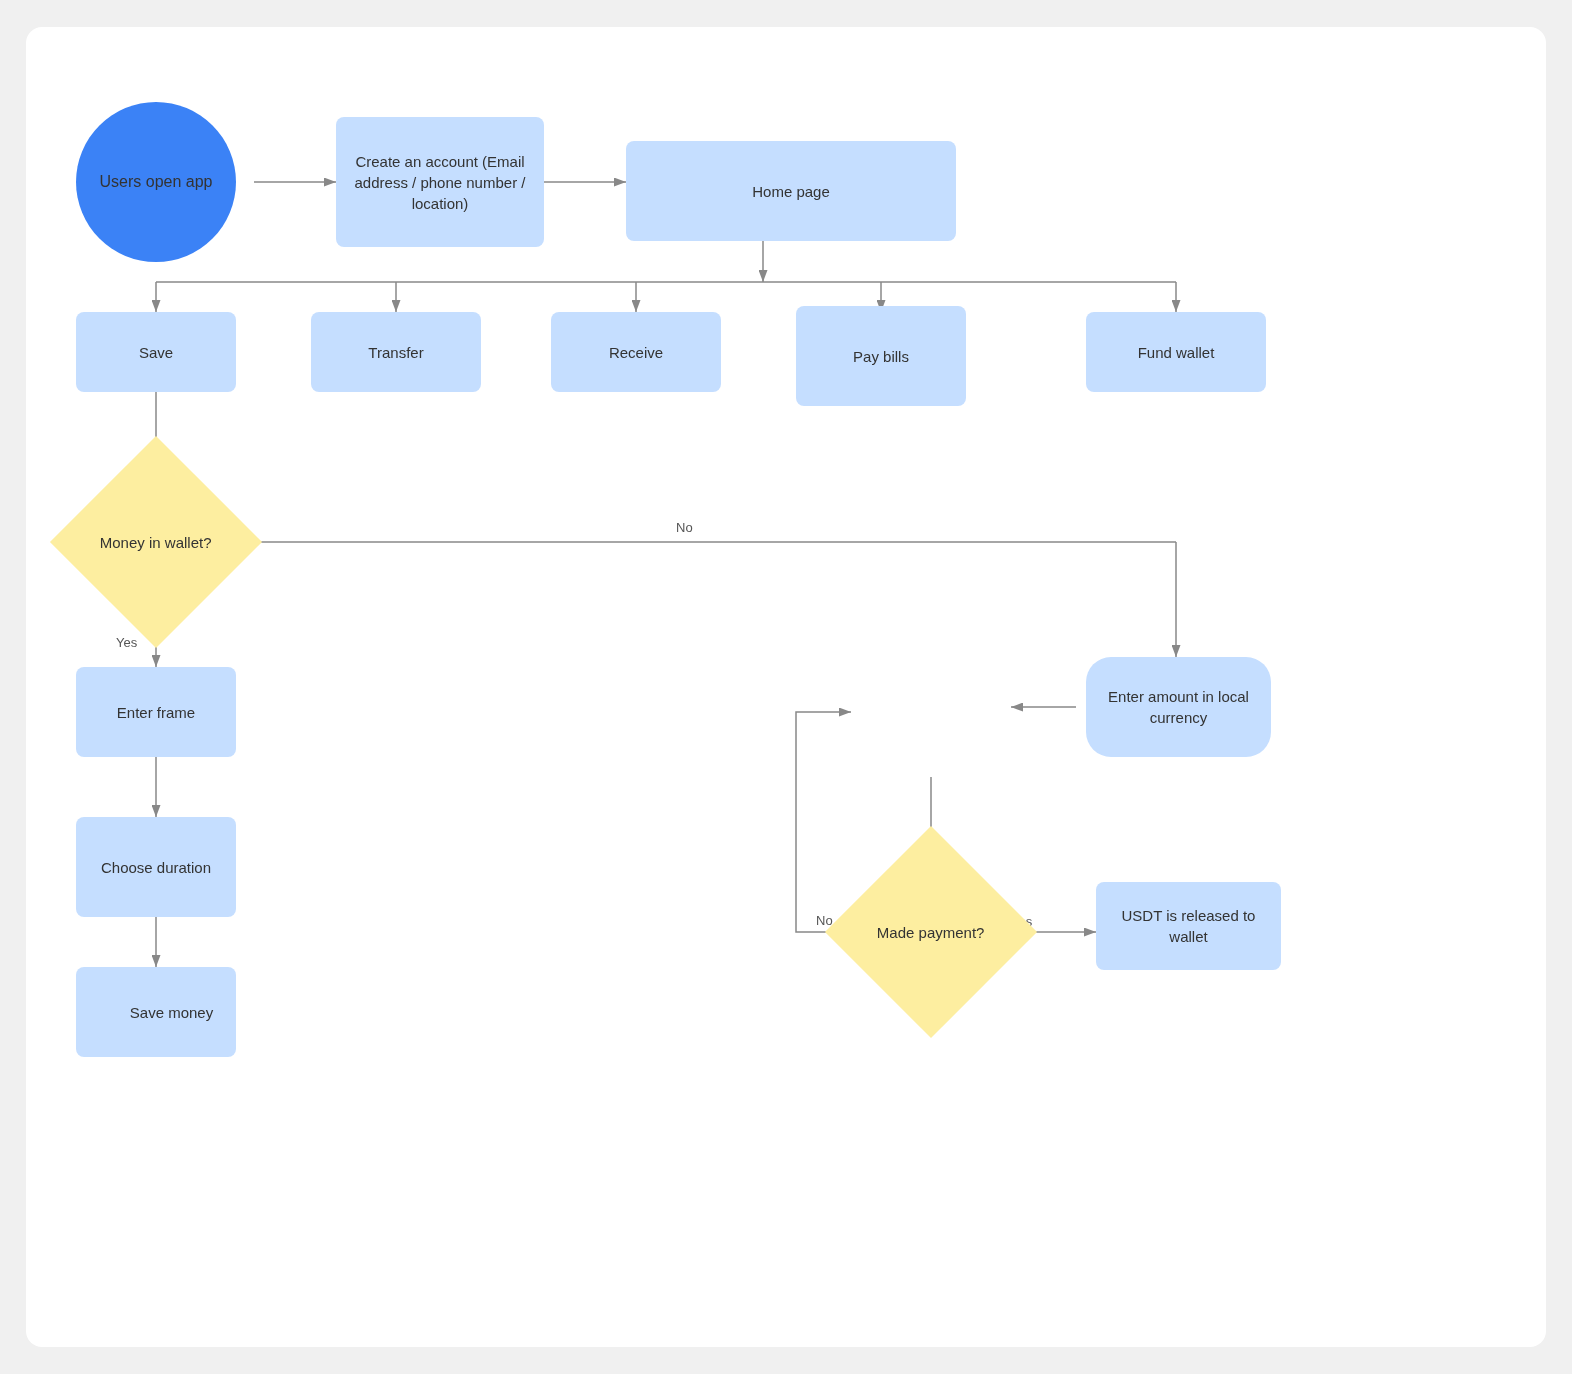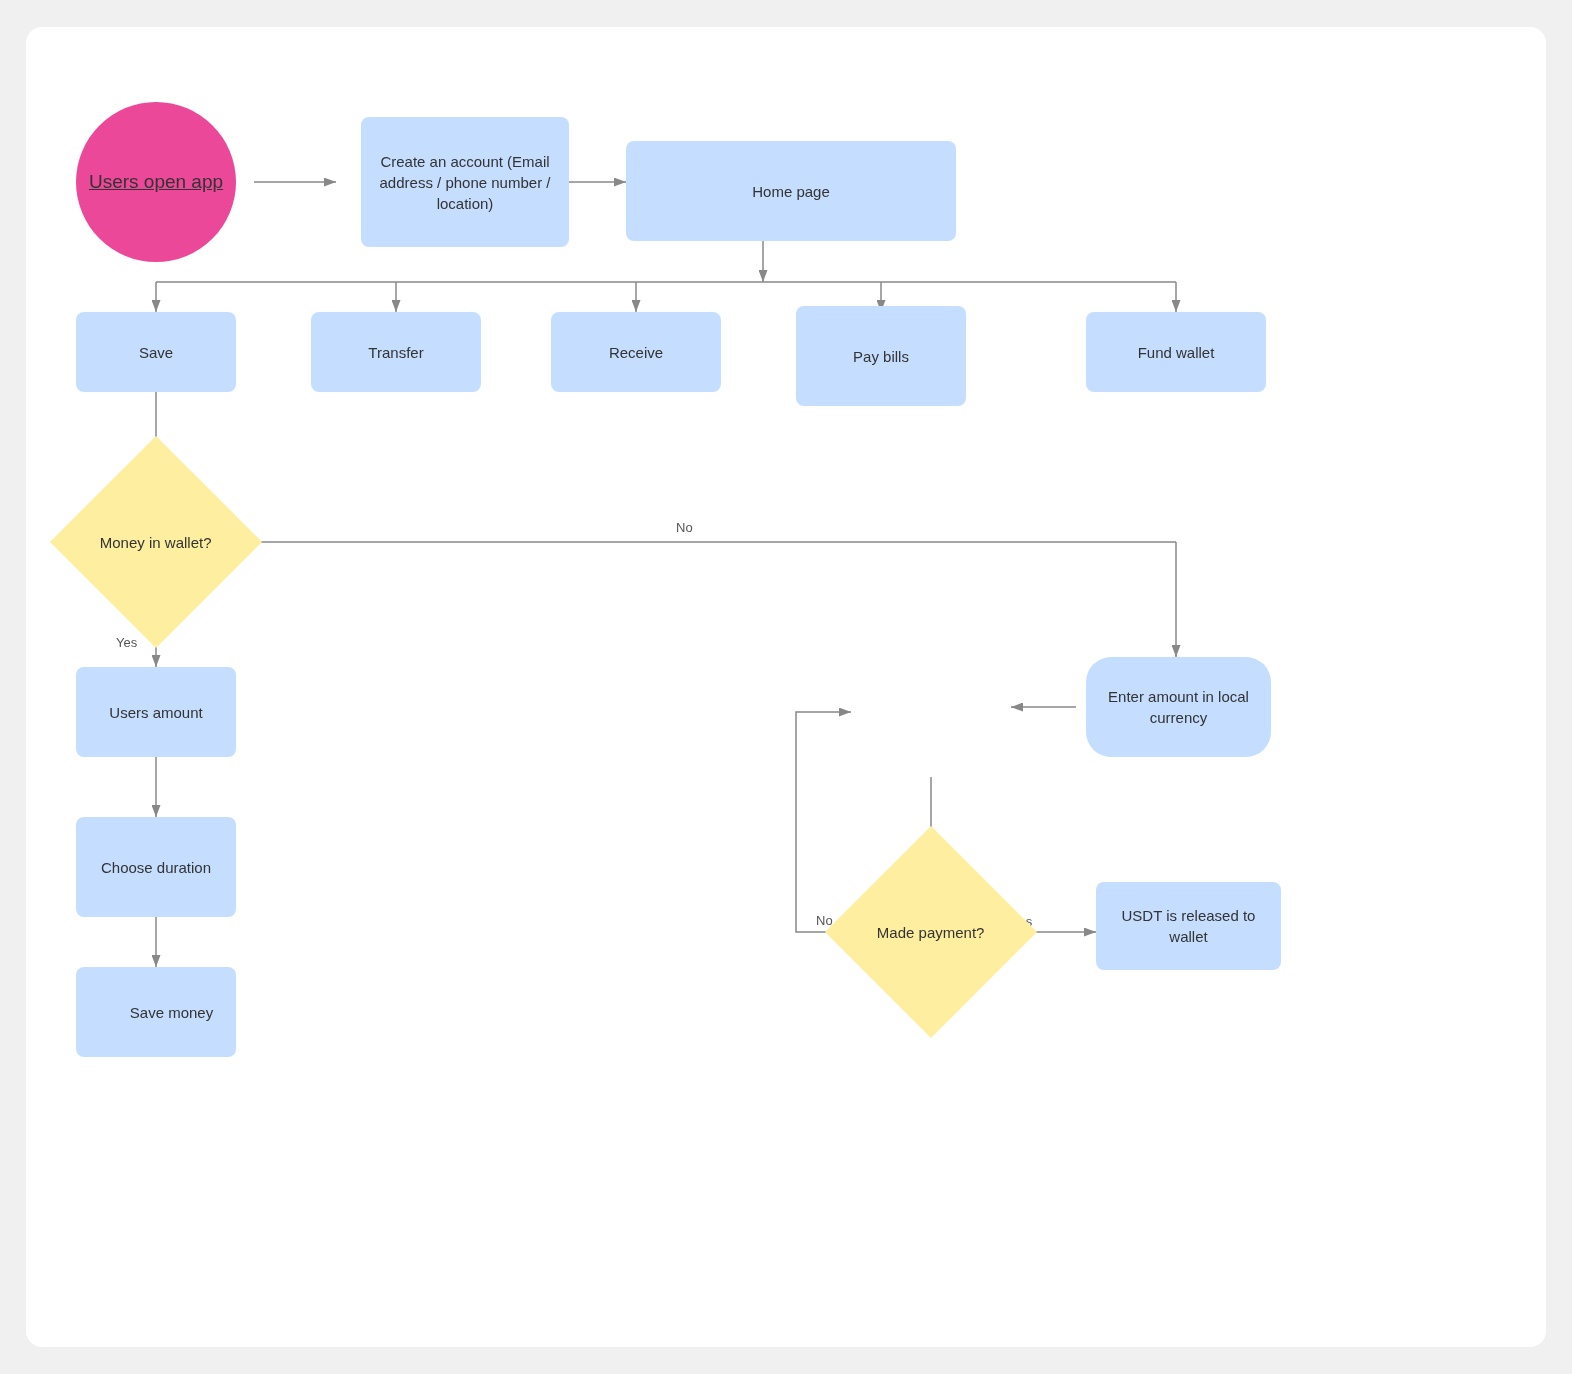--- a/index.html
+++ b/index.html
@@ -25,26 +25,25 @@
       display: flex;
       align-items: center;
       justify-content: center;
       text-align: center;
       font-size: 15px;
       color: #333;
       line-height: 1.4;
     }
     .node-circle {
       border-radius: 50%;
-      background: #ec4899;
+      background: #3b82f6;
       width: 160px;
       height: 160px;
-      font-size: 19px;
+      font-size: 16px;
       font-weight: 500;
-      text-decoration: underline;
     }
     .node-rect {
       background: #C5DEFF;
       border-radius: 8px;
       padding: 12px 16px;
     }
     .node-diamond {
       background: #FDEEA0;
       width: 150px;
       height: 150px;
@@ -127,42 +126,42 @@
     <polyline class="arrow-line" points="830,905 770,905 770,685 825,685"></polyline>
     <text class="label-text" x="790" y="898">No</text>
 
     <line class="arrow-line" x1="980" y1="905" x2="1070" y2="905"></line>
     <text class="label-text" x="985" y="899">Yes</text>
 
   </svg>
 
   <div class="node node-circle" style="left:50px; top:75px; width:160px; height:160px;">Users open app</div>
 
-  <div class="node node-rect" style="left:310px; top:90px; width:208px; height:130px;margin-left:25px;">Create an account
+  <div class="node node-rect" style="left:310px; top:90px; width:208px; height:130px;">Create an account
 (Email address / phone
 number / location)</div>
 
   <div class="node node-rect" style="left:600px; top:114px; width:330px; height:100px;">Home page</div>
 
   <div class="node node-rect" style="left:50px; top:285px; width:160px; height:80px;">Save</div>
 
   <div class="node node-rect" style="left:285px; top:285px; width:170px; height:80px;">Transfer</div>
 
   <div class="node node-rect" style="left:525px; top:285px; width:170px; height:80px;">Receive</div>
 
   <div class="node node-rect" style="left:770px; top:279px; width:170px; height:100px;">Pay bills</div>
 
   <div class="node node-rect" style="left:1060px; top:285px; width:180px; height:80px;">Fund wallet</div>
 
   <div class="node node-diamond" style="left:55px; top:440px; width:150px; height:150px; display:flex; align-items:center; justify-content:center;">
     <div class="node-diamond-label">Money in
 wallet?</div>
   </div>
 
-  <div class="node node-rect" style="left:50px; top:640px; width:160px; height:90px;">Users amount</div>
+  <div class="node node-rect" style="left:50px; top:640px; width:160px; height:90px;">Enter frame</div>
 
   <div class="node node-rect" style="left:50px; top:790px; width:160px; height:100px;">Choose duration</div>
 
   <div class="node node-rect" style="left:50px; top:940px; width:160px; height:90px;padding-left:47px;">Save money</div>
 
   <div class="node node-rect" style="left:1060px; top:630px; width:185px; height:100px;border-radius:25px;">Enter amount in local
 currency</div>
 
 
   <div class="node node-diamond" style="left:830px; top:830px; width:150px; height:150px; display:flex; align-items:center; justify-content:center;">

